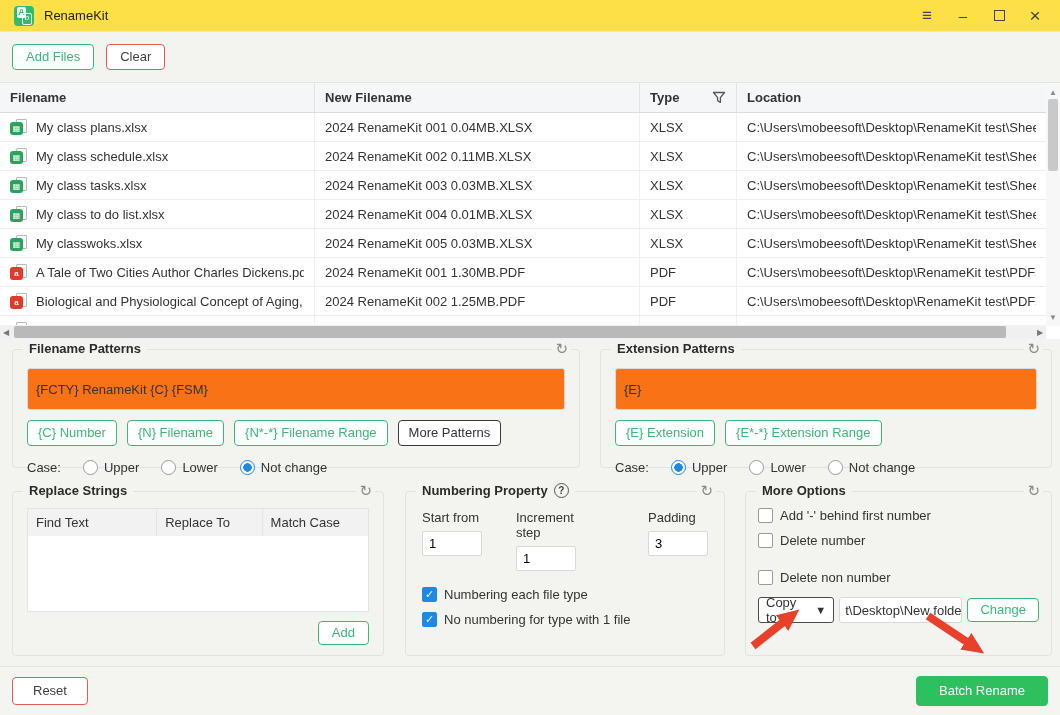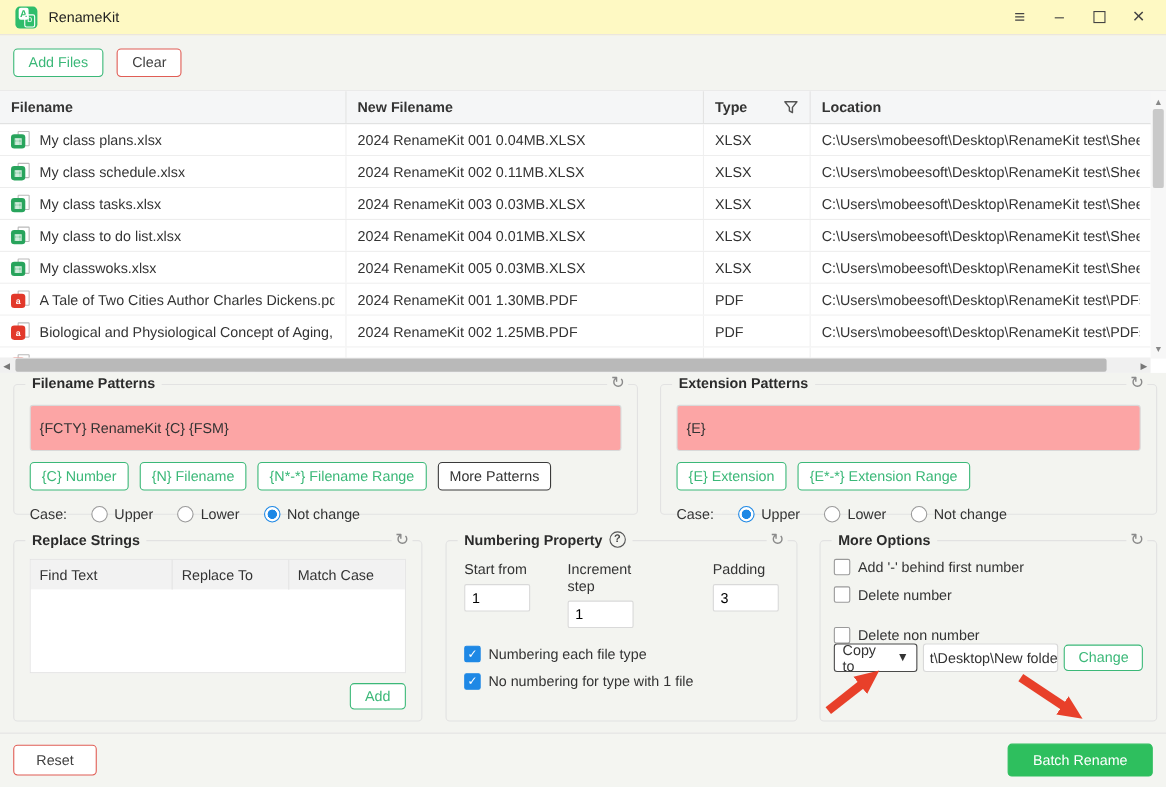--- a/index.html
+++ b/index.html
@@ -1,21 +1,21 @@
 <!DOCTYPE html>
 <html><head>
 <meta charset="utf-8">
 <style>
   * { margin:0; padding:0; box-sizing:border-box; }
   html,body { width:1060px; height:715px; overflow:hidden; }
   body { font-family:"Liberation Sans","DejaVu Sans",sans-serif; font-size:13px; color:#333;
          background:#f3f4f0; position:relative; }
 
   
-  .titlebar { height:32px; background:#fef9c3; border-bottom:1px solid #e9e4e1;
+  .titlebar { height:32px; background:#fde047; border-bottom:1px solid #e9e4e1;
               display:flex; align-items:center; padding:0 10px; }
   .applogo { width:20px; height:20px; background:#2fbd6b; border-radius:4px; margin:0 10px 0 4px;
              position:relative; flex:0 0 auto; }
   .applogo::before { content:"A"; position:absolute; left:3px; top:1px; width:9px; height:11px;
              background:#fff; color:#2fbd6b; font-size:9px; font-weight:bold; line-height:11px;
              text-align:center; border-radius:2px; }
   .applogo::after { content:"b"; position:absolute; right:2px; bottom:1px; width:8px; height:10px;
              border:1px solid #fff; color:#fff; font-size:8px; line-height:8px; text-align:center;
              border-radius:2px; }
   .apptitle { font-size:13px; color:#222; }
@@ -74,21 +74,21 @@
 
   
   .panel { position:absolute; border:1px solid #e2e2e2; border-radius:4px; background:#f3f4f0; }
   .plegend { position:absolute; top:-9px; left:10px; background:#f3f4f0; padding:0 6px;
              font-weight:bold; color:#2b2b2b; display:flex; align-items:center; gap:6px; }
   .refresh { position:absolute; top:-10px; right:8px; background:#f3f4f0; padding:0 3px;
              color:#8a8a8a; font-size:15px; line-height:18px; }
   .helpicon { width:15px; height:15px; border:1px solid #555; border-radius:50%; font-size:10px;
               font-weight:bold; color:#444; display:inline-flex; align-items:center;
               justify-content:center; }
-  .textinput { border:1px solid #d9d9d9; border-radius:3px; background:#fca5a5; height:42px;
+  .textinput { border:1px solid #d9d9d9; border-radius:3px; background:#f97316; height:42px;
                padding:0 8px; font-size:13px; font-family:inherit; color:#333; width:100%; }
   .chiprow { display:flex; gap:10px; margin-top:10px; }
   .chip { padding:4px 10px; }
   .caserow { display:flex; align-items:center; gap:22px; margin-top:14px; }
   .radio { width:15px; height:15px; border:1px solid #9a9a9a; border-radius:50%; background:#fff;
            display:inline-block; vertical-align:-3px; margin-right:6px; }
   .radio.checked { border:1px solid #1e88e5; background:radial-gradient(circle,#1e88e5 0 4px,#fff 4.5px); }
   .radio-item { display:flex; align-items:center; }
   .checkbox { width:15px; height:15px; border:1px solid #9a9a9a; border-radius:2px; background:#fff;
               display:inline-flex; align-items:center; justify-content:center; margin-right:7px;
@@ -105,21 +105,21 @@
   .rs-body { height:75px; background:#fff; }
 
   
   .num-fields { display:flex; gap:34px; }
   .num-field  { display:flex; flex-direction:column; gap:6px; }
   .num-field input { width:60px; height:25px; border:1px solid #d9d9d9; border-radius:2px;
                      padding:0 6px; font-size:13px; font-family:inherit; }
   .num-field:last-child { margin-left:24px; }
 
   
-  .mo-controls { display:flex; align-items:center; gap:5px; }
+  .mo-controls { display:flex; align-items:center; gap:5px; margin-top:12px; }
   .selectbox { border:1px solid #4a4a4a; border-radius:3px; background:#fff; height:26px;
                display:flex; align-items:center; gap:7px; padding:0 7px; font-size:13px; }
   .pathinput { width:128px; height:26px; border:1px solid #d9d9d9; border-radius:3px;
                background:#fff; display:flex; align-items:center; padding:0 5px;
                overflow:hidden; white-space:nowrap; }
 
   
   .footer { position:absolute; left:0; bottom:0; width:1060px; height:49px;
             border-top:1px solid #e3e3e3; background:#f4f5f1; display:flex; align-items:center;
             justify-content:space-between; padding:0 12px; }

